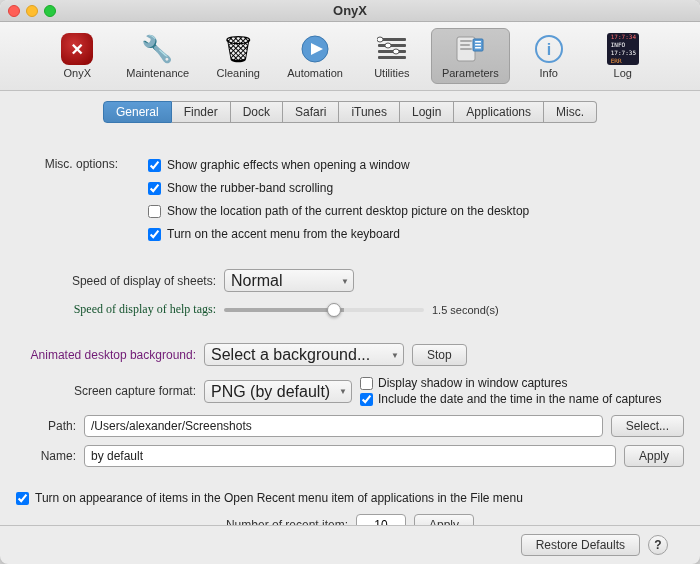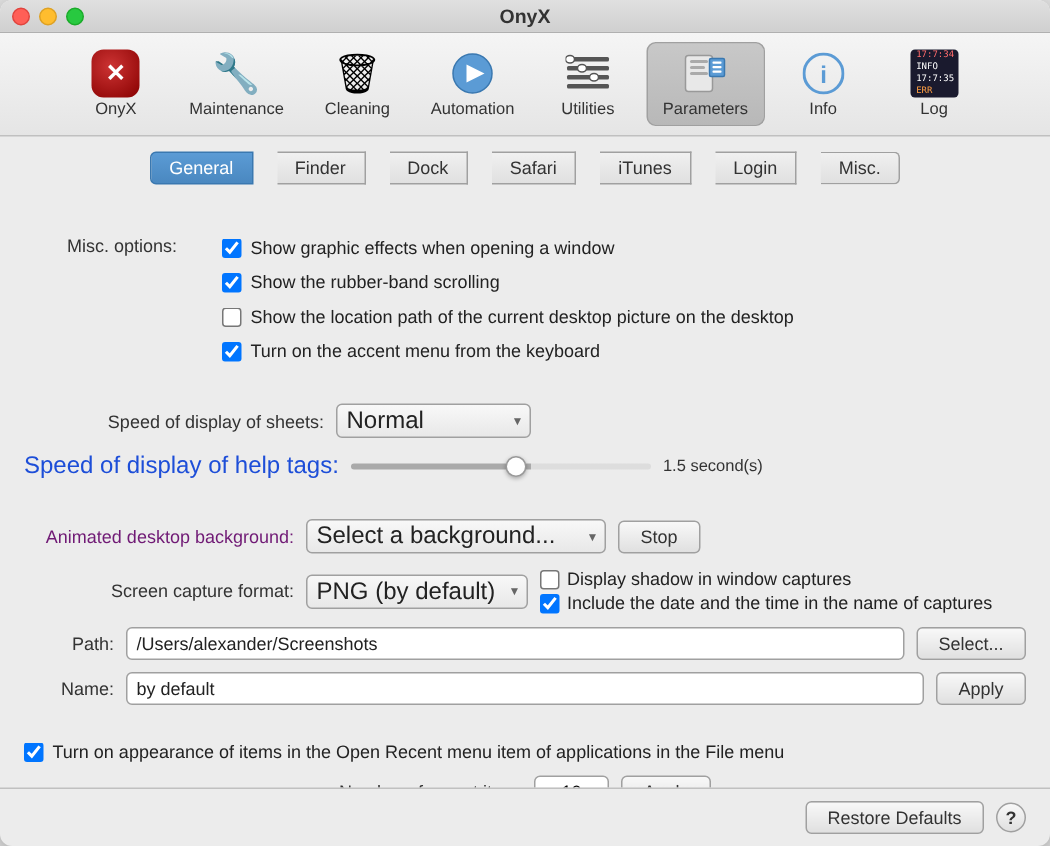--- a/index.html
+++ b/index.html
@@ -94,21 +94,21 @@
       flex: 1;
       padding: 10px 16px;
       overflow: hidden;
       display: flex;
       flex-direction: column;
     }
     
     .tab-bar {
       display: flex;
       justify-content: center;
-      gap: 16px;
+      gap: 0;
       margin-bottom: 12px;
     }
     .tab {
       padding: 3px 12px;
       border: 1px solid #a0a0a0;
       background: linear-gradient(to bottom, #f0f0f0, #e0e0e0);
       font-size: 12px;
       cursor: pointer;
       color: #333;
     }
@@ -205,24 +205,25 @@
       color: #666;
     }
     
     .slider-row {
       display: flex;
       align-items: center;
       margin: 5px 0;
       gap: 8px;
     }
     .slider-label {
-      font-size: 16px;
-      color: #1d4ed8;
+      font-size: 12px;
+      color: #14532d;
       text-align: right;
       min-width: 200px;
+      font-family: Liberation Serif, serif;
     }
     .slider-track {
       width: 200px;
       height: 4px;
       background: linear-gradient(to right, #aaa 60%, #ddd 60%);
       border-radius: 2px;
       position: relative;
       cursor: pointer;
     }
     .slider-thumb {
@@ -308,21 +309,21 @@
       border-radius: 4px;
       background: white;
       font-size: 12px;
       text-align: center;
     }
     
     .bottom-bar {
       display: flex;
       justify-content: flex-end;
       align-items: center;
-      padding: 8px 16px;
+      padding: 8px 32px;
       gap: 8px;
       border-top: 1px solid #c0c0c0;
     }
     .help-button {
       width: 20px;
       height: 20px;
       border-radius: 50%;
       border: 1px solid #a0a0a0;
       background: linear-gradient(to bottom, #f8f8f8, #e0e0e0);
       font-size: 12px;
@@ -479,20 +480,21 @@
 
   <div class="content">
 
     <div class="tab-bar">
       <div class="tab active">General</div>
       <div class="tab">Finder</div>
       <div class="tab">Dock</div>
       <div class="tab">Safari</div>
       <div class="tab">iTunes</div>
       <div class="tab">Login</div>
+      <div class="tab">Applications</div>
       <div class="tab">Misc.</div>
     </div>
 
     <div class="separator"></div>
 
     <div class="misc-options-block">
       <span class="misc-label">Misc. options:</span>
       <div class="checkboxes-block">
         <div class="checkbox-row">
           <input type="checkbox" checked="" style="">

